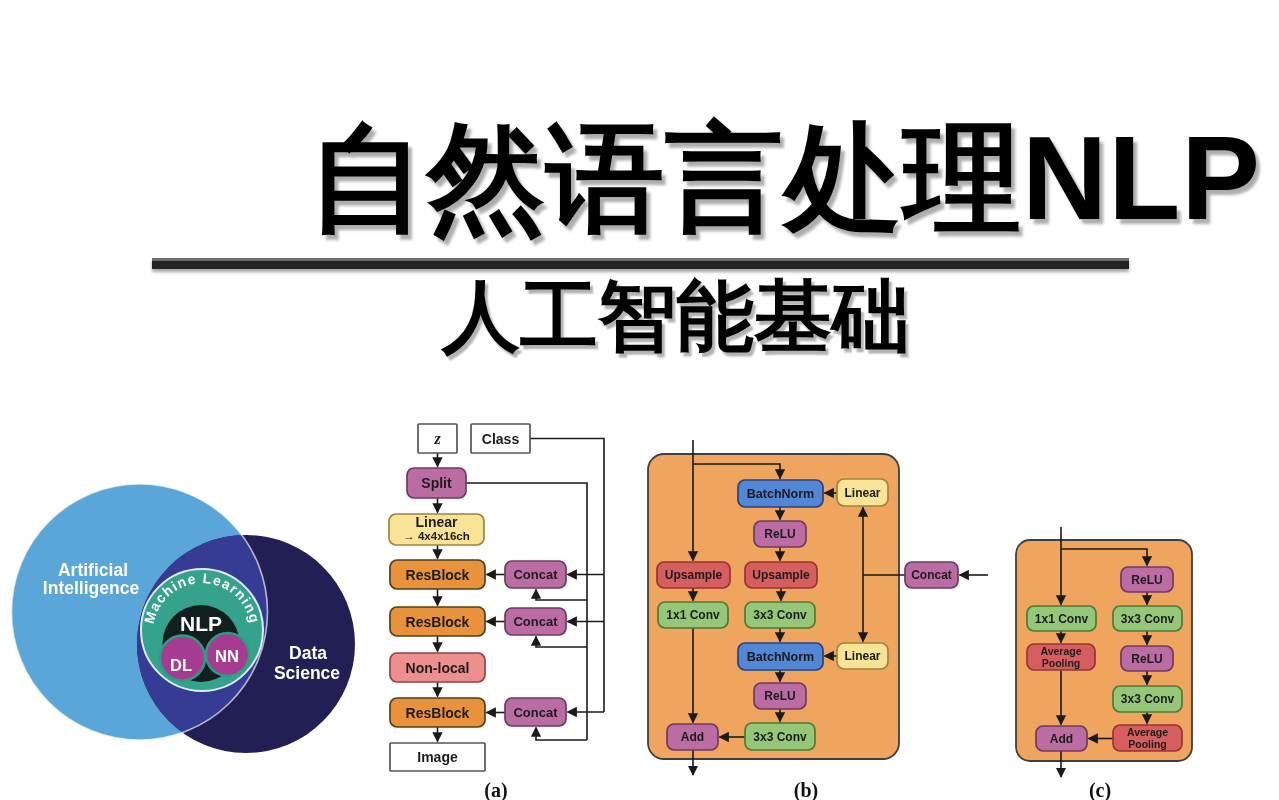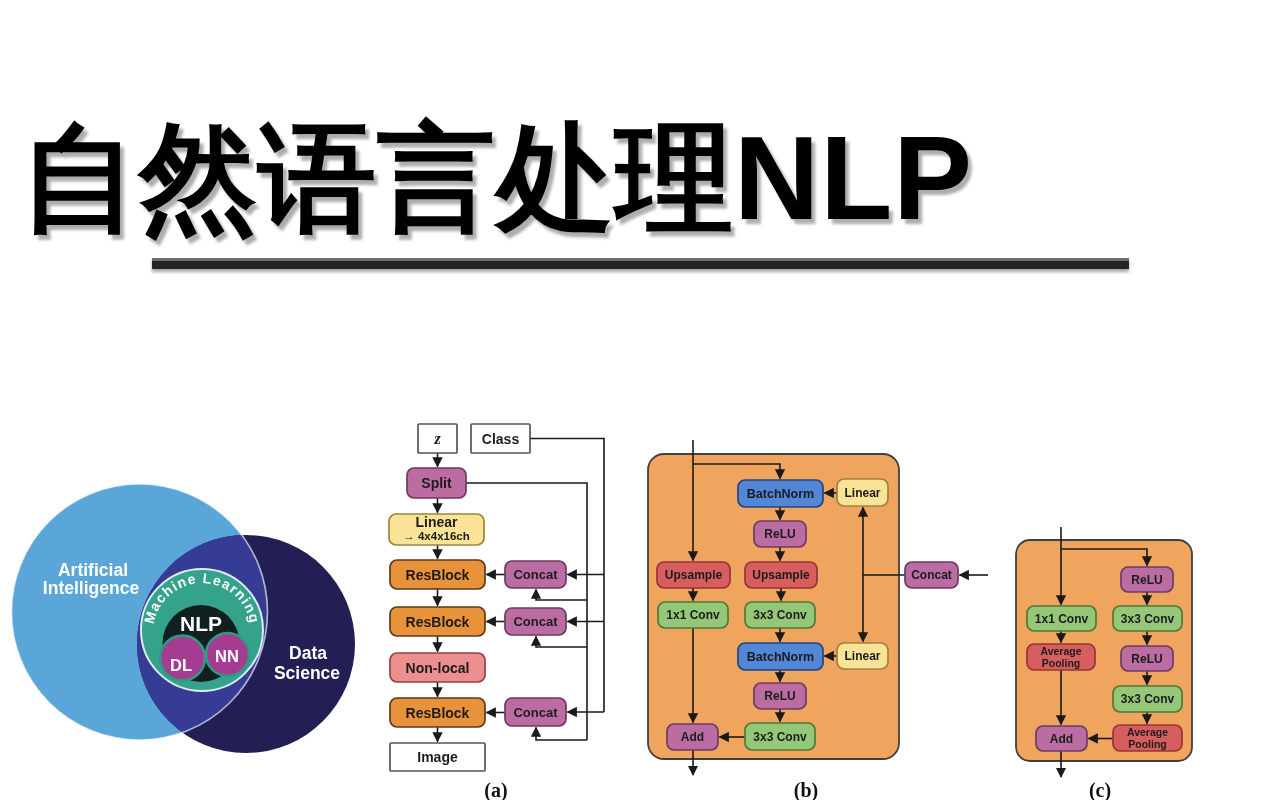--- a/index.html
+++ b/index.html
@@ -1,19 +1,19 @@
 <!DOCTYPE html>
 <html><head>
 <meta charset="utf-8">
 <style>
   html,body{margin:0;padding:0;background:#fff;}
   #stage{position:relative;width:1279px;height:800px;background:#ffffff;overflow:hidden;
          font-family:"Liberation Sans",sans-serif;}
   .abs{position:absolute;}
-  .title{left:20px;top:116px;width:1259px;text-align:left;color:#000;
+  .title{left:2px;top:116px;width:1259px;text-align:right;color:#000;
          font:900 118px/1.06 "Liberation Sans",sans-serif;letter-spacing:1px;
          text-shadow:4px 5px 3px rgba(0,0,0,.32);white-space:nowrap;}
   .underline{left:152px;top:258px;width:977px;height:8px;background:#242424;
              border-top:3px solid #6e6e6e;box-shadow:0 3px 3px rgba(0,0,0,.35);}
   .subtitle{left:356px;top:276px;width:640px;text-align:center;color:#000;
             font:900 78px/1.05 "Liberation Sans",sans-serif;
             text-shadow:3px 4px 2px rgba(0,0,0,.30);white-space:nowrap;}
   svg{position:absolute;overflow:visible;}
   .venn-label{font-family:"Liberation Sans",sans-serif;font-weight:700;fill:#ffffff;text-anchor:middle;}
   .ml-arc{font-family:"Liberation Sans",sans-serif;font-weight:700;fill:#ffffff;
@@ -28,20 +28,21 @@
   .teal-ring{stroke:#dcebf5;stroke-width:2;}
   .ai-arc{fill:none;stroke:rgba(255,255,255,0.65);stroke-width:1.6;}
 </style>
 </head>
 <body>
 
 <div id="stage">
 
   <div class="abs title">自然语言处理NLP</div>
   <div class="abs underline"></div>
+  <div class="abs subtitle">人工智能基础</div>
 
   <svg style="left:0;top:455px;" width="400" height="345" viewBox="0 455 400 345">
     <defs>
       <clipPath id="clipAI">
           <circle cx="139.5" cy="612" r="128"></circle>
         </clipPath>
     </defs>
     <circle cx="139.5" cy="612" r="128" fill="#5ba6d9"></circle>
     <circle cx="246" cy="644" r="109" fill="#221f55"></circle>
     <circle cx="246" cy="644" r="109" clip-path="url(#clipAI)" fill="#363c94"></circle>

